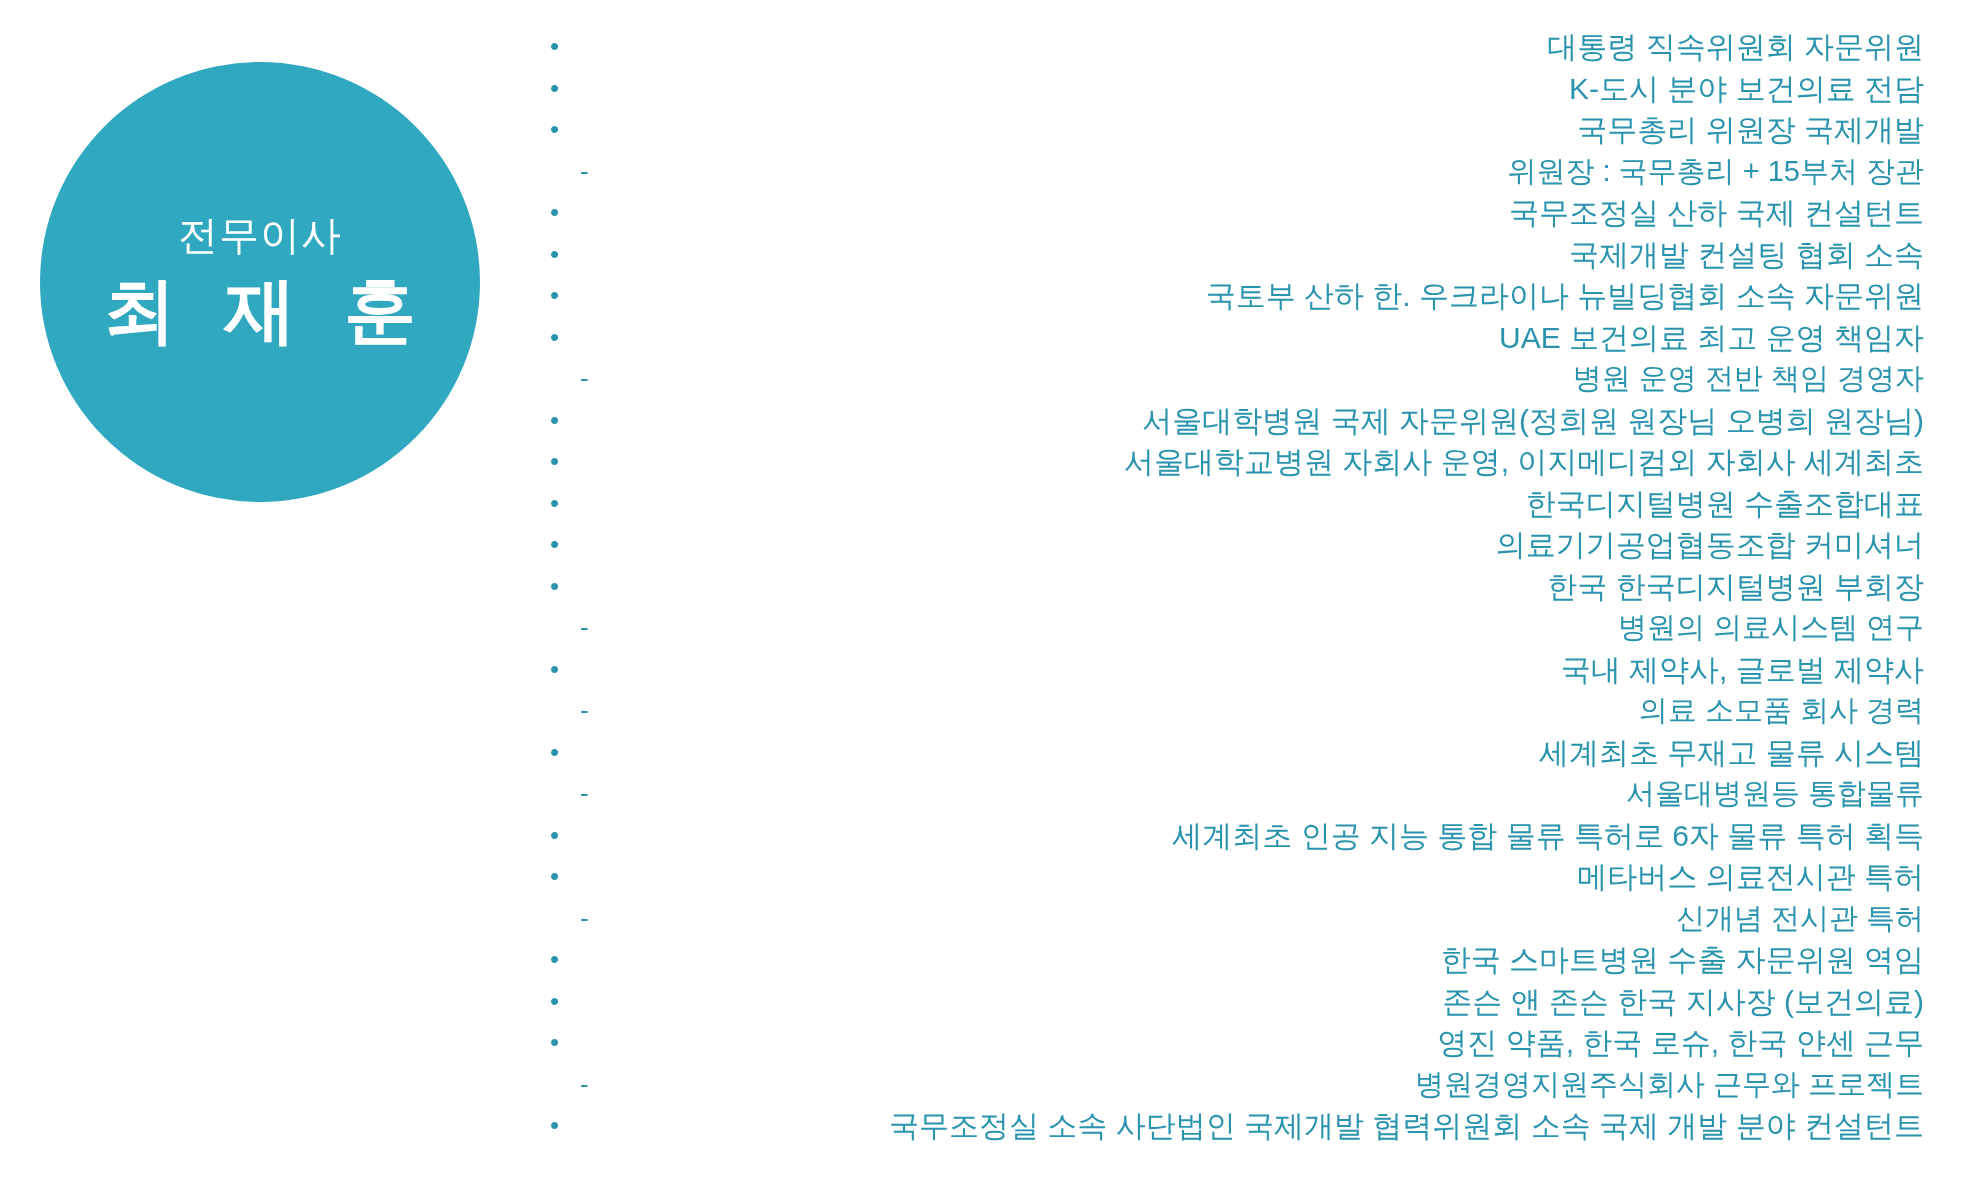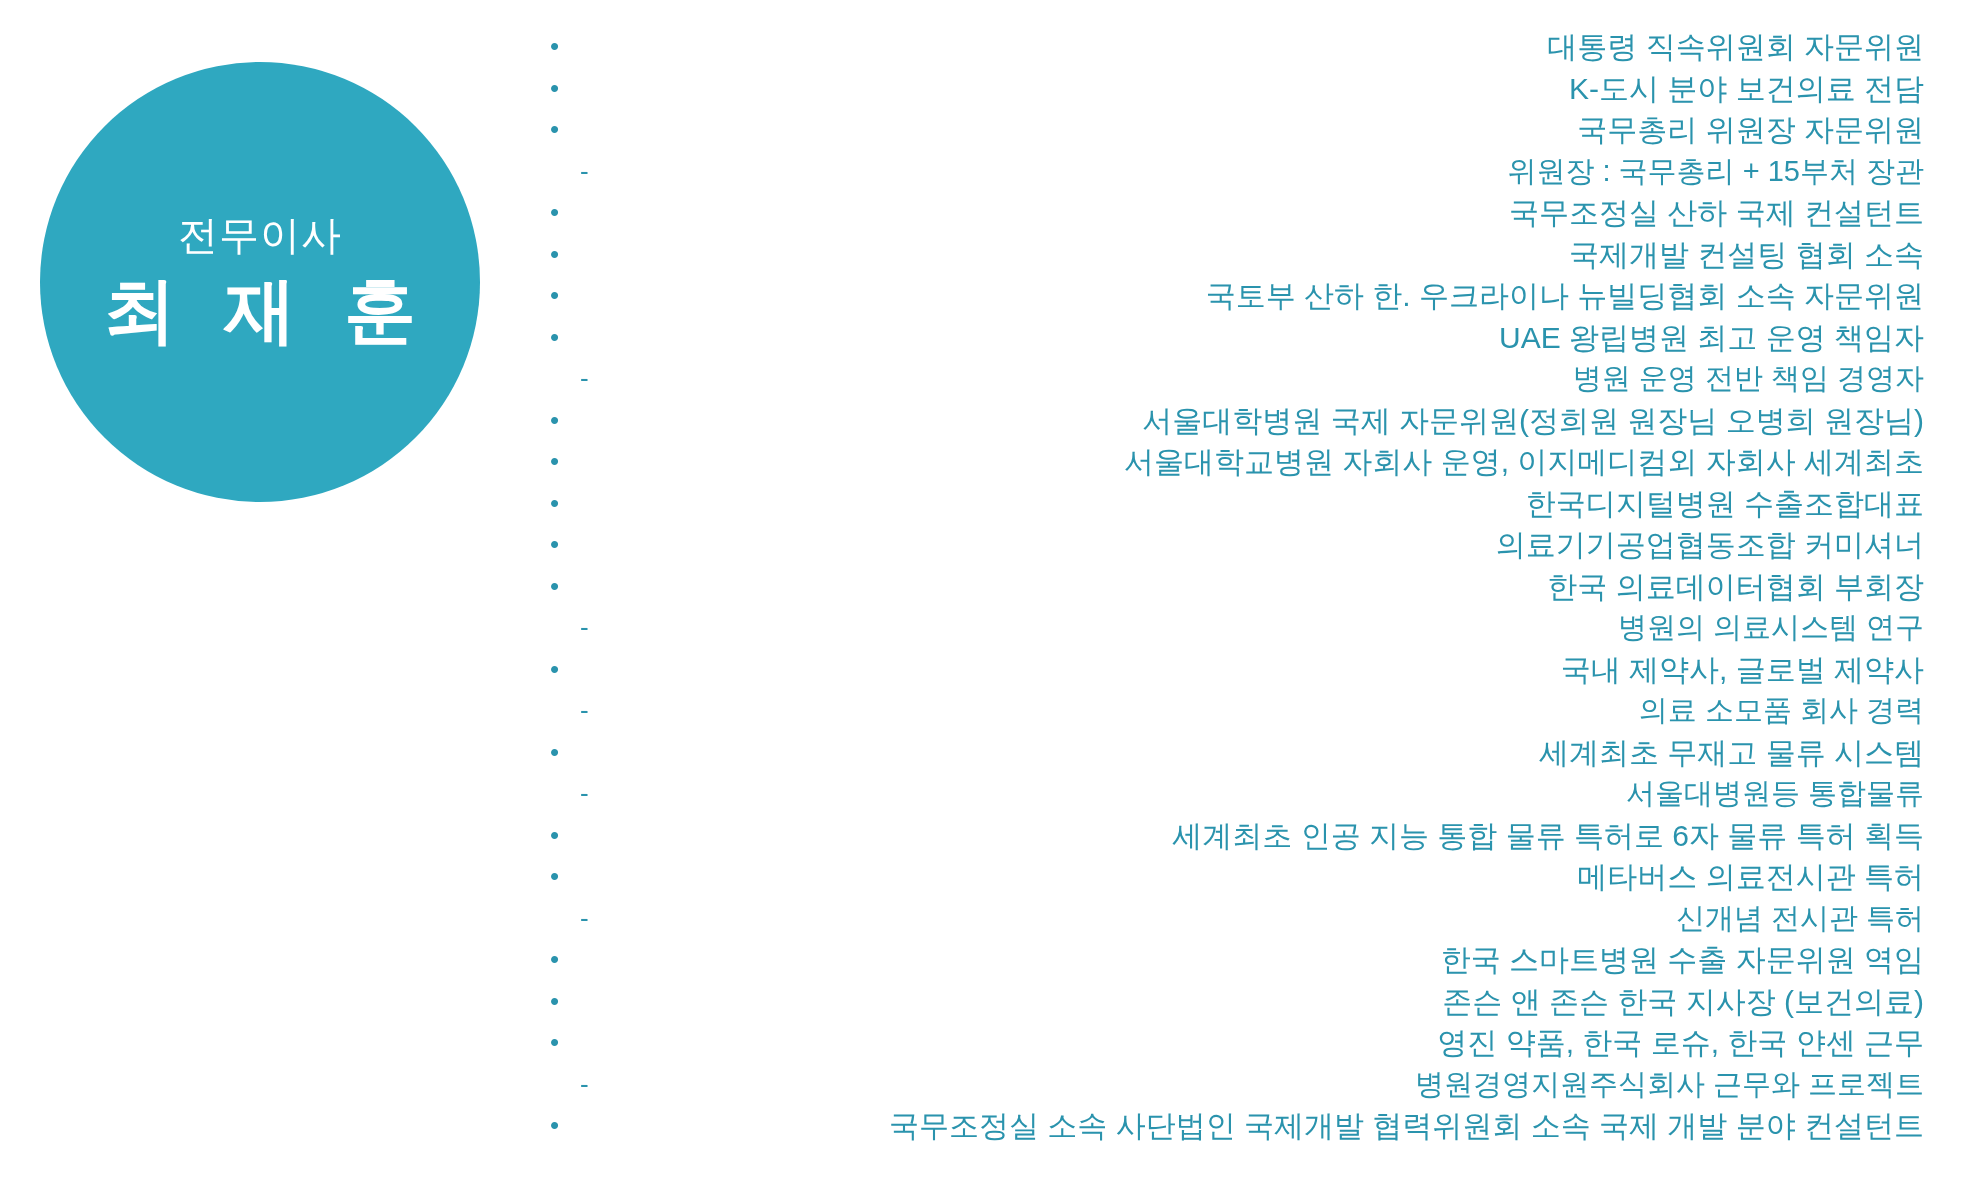--- a/index.html
+++ b/index.html
@@ -119,41 +119,41 @@
         <li class="cred-item">
           <span class="bullet">•</span>
           <span class="txt">대통령 직속위원회 자문위원</span>
         </li>
         <li class="cred-item">
           <span class="bullet">•</span>
           <span class="txt">K-도시 분야 보건의료 전담</span>
         </li>
         <li class="cred-item">
           <span class="bullet">•</span>
-          <span class="txt">국무총리 위원장 자문위원</span>
+          <span class="txt">국무총리 위원장 국제개발</span>
         </li>
         <li class="cred-item sub">
           <span class="bullet">-</span>
           <span class="txt">위원장 : 국무총리 + 15부처 장관</span>
         </li>
         <li class="cred-item">
           <span class="bullet">•</span>
           <span class="txt">국무조정실 산하 국제 컨설턴트</span>
         </li>
         <li class="cred-item">
           <span class="bullet">•</span>
           <span class="txt">국제개발 컨설팅 협회 소속</span>
         </li>
         <li class="cred-item">
           <span class="bullet">•</span>
           <span class="txt">국토부 산하 한. 우크라이나 뉴빌딩협회 소속 자문위원</span>
         </li>
         <li class="cred-item">
           <span class="bullet">•</span>
-          <span class="txt">UAE 왕립병원 최고 운영 책임자</span>
+          <span class="txt">UAE 보건의료 최고 운영 책임자</span>
         </li>
         <li class="cred-item sub">
           <span class="bullet">-</span>
           <span class="txt">병원 운영 전반 책임 경영자</span>
         </li>
         <li class="cred-item">
           <span class="bullet">•</span>
           <span class="txt">서울대학병원 국제 자문위원(정희원 원장님 오병희 원장님)</span>
         </li>
         <li class="cred-item">
@@ -163,21 +163,21 @@
         <li class="cred-item">
           <span class="bullet">•</span>
           <span class="txt">한국디지털병원 수출조합대표</span>
         </li>
         <li class="cred-item">
           <span class="bullet">•</span>
           <span class="txt">의료기기공업협동조합 커미셔너</span>
         </li>
         <li class="cred-item">
           <span class="bullet">•</span>
-          <span class="txt">한국 의료데이터협회 부회장</span>
+          <span class="txt">한국 한국디지털병원 부회장</span>
         </li>
         <li class="cred-item sub">
           <span class="bullet">-</span>
           <span class="txt">병원의 의료시스템 연구</span>
         </li>
         <li class="cred-item">
           <span class="bullet">•</span>
           <span class="txt">국내 제약사, 글로벌 제약사</span>
         </li>
         <li class="cred-item sub">

